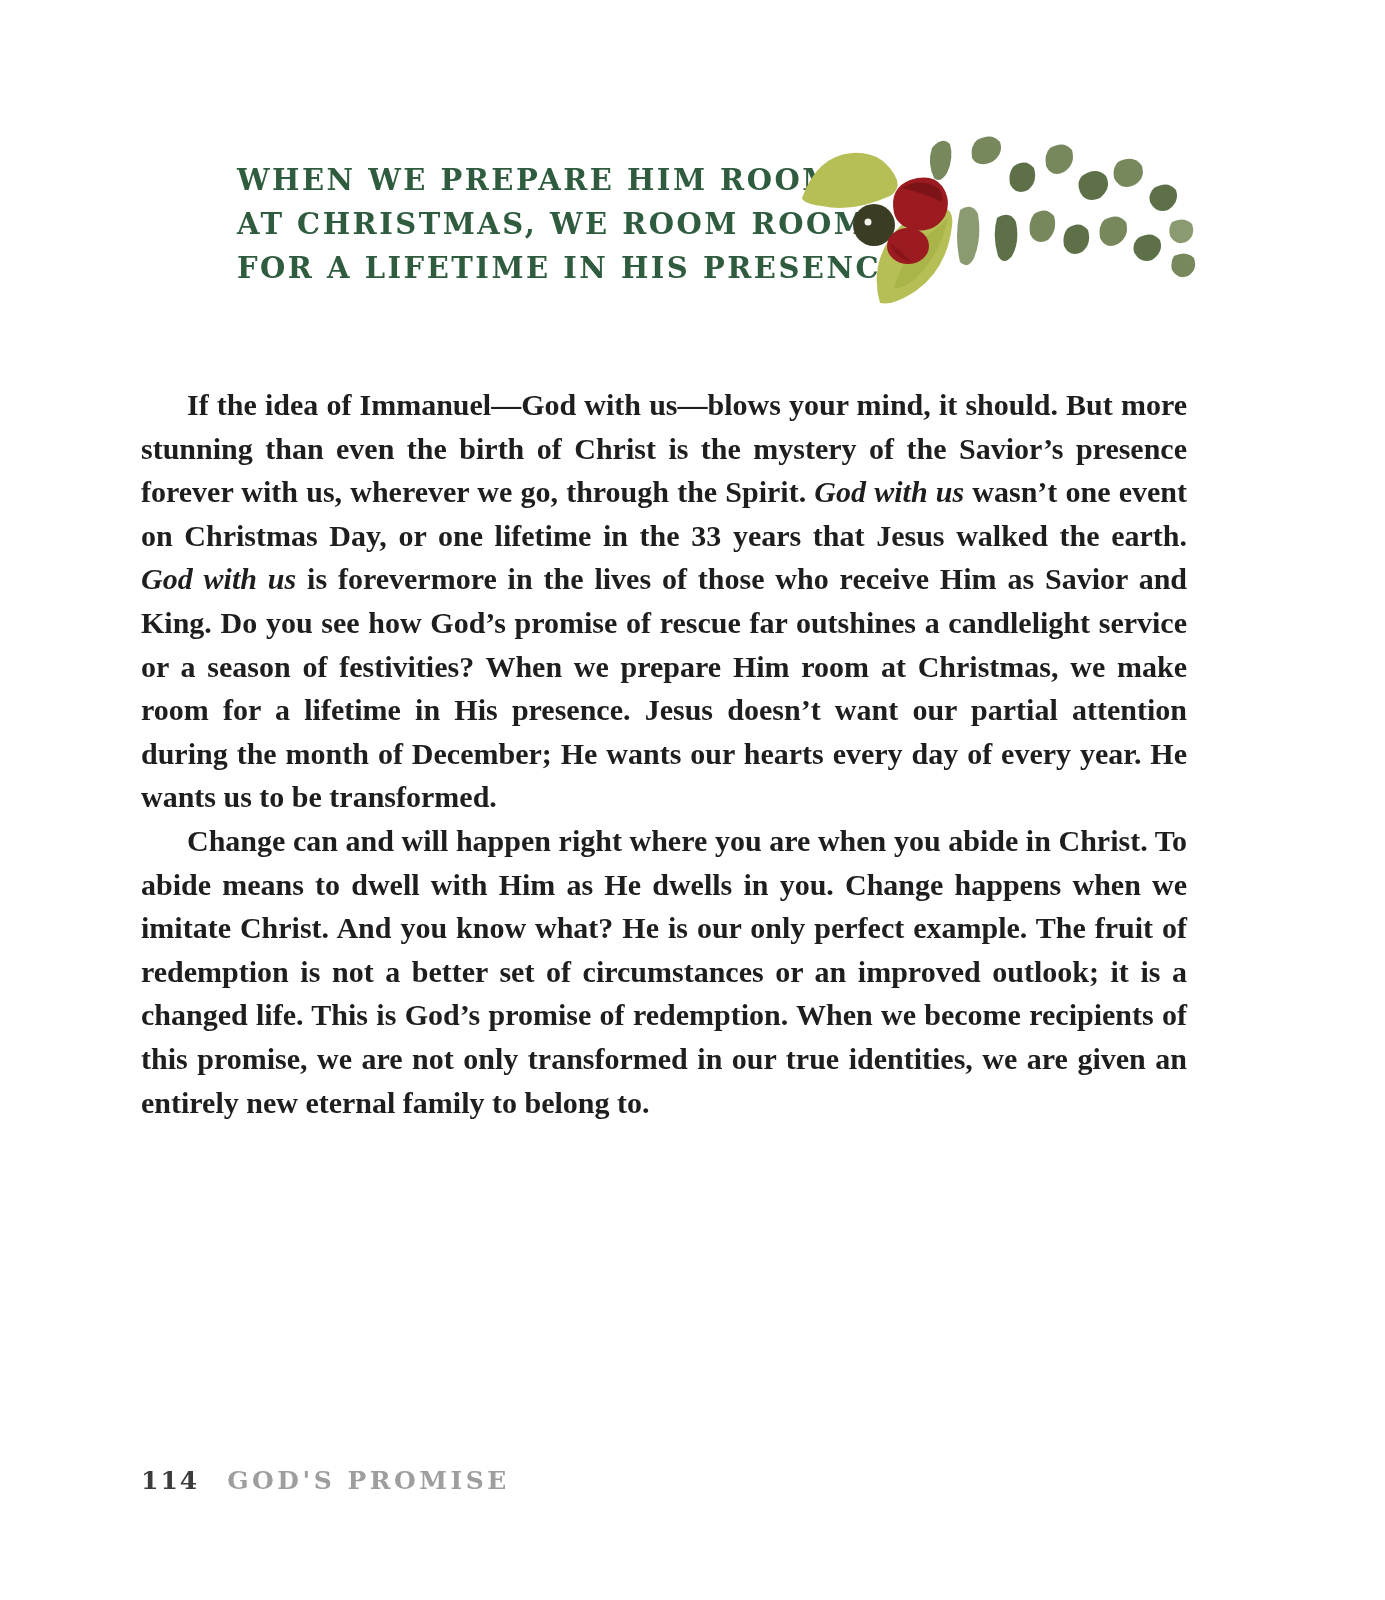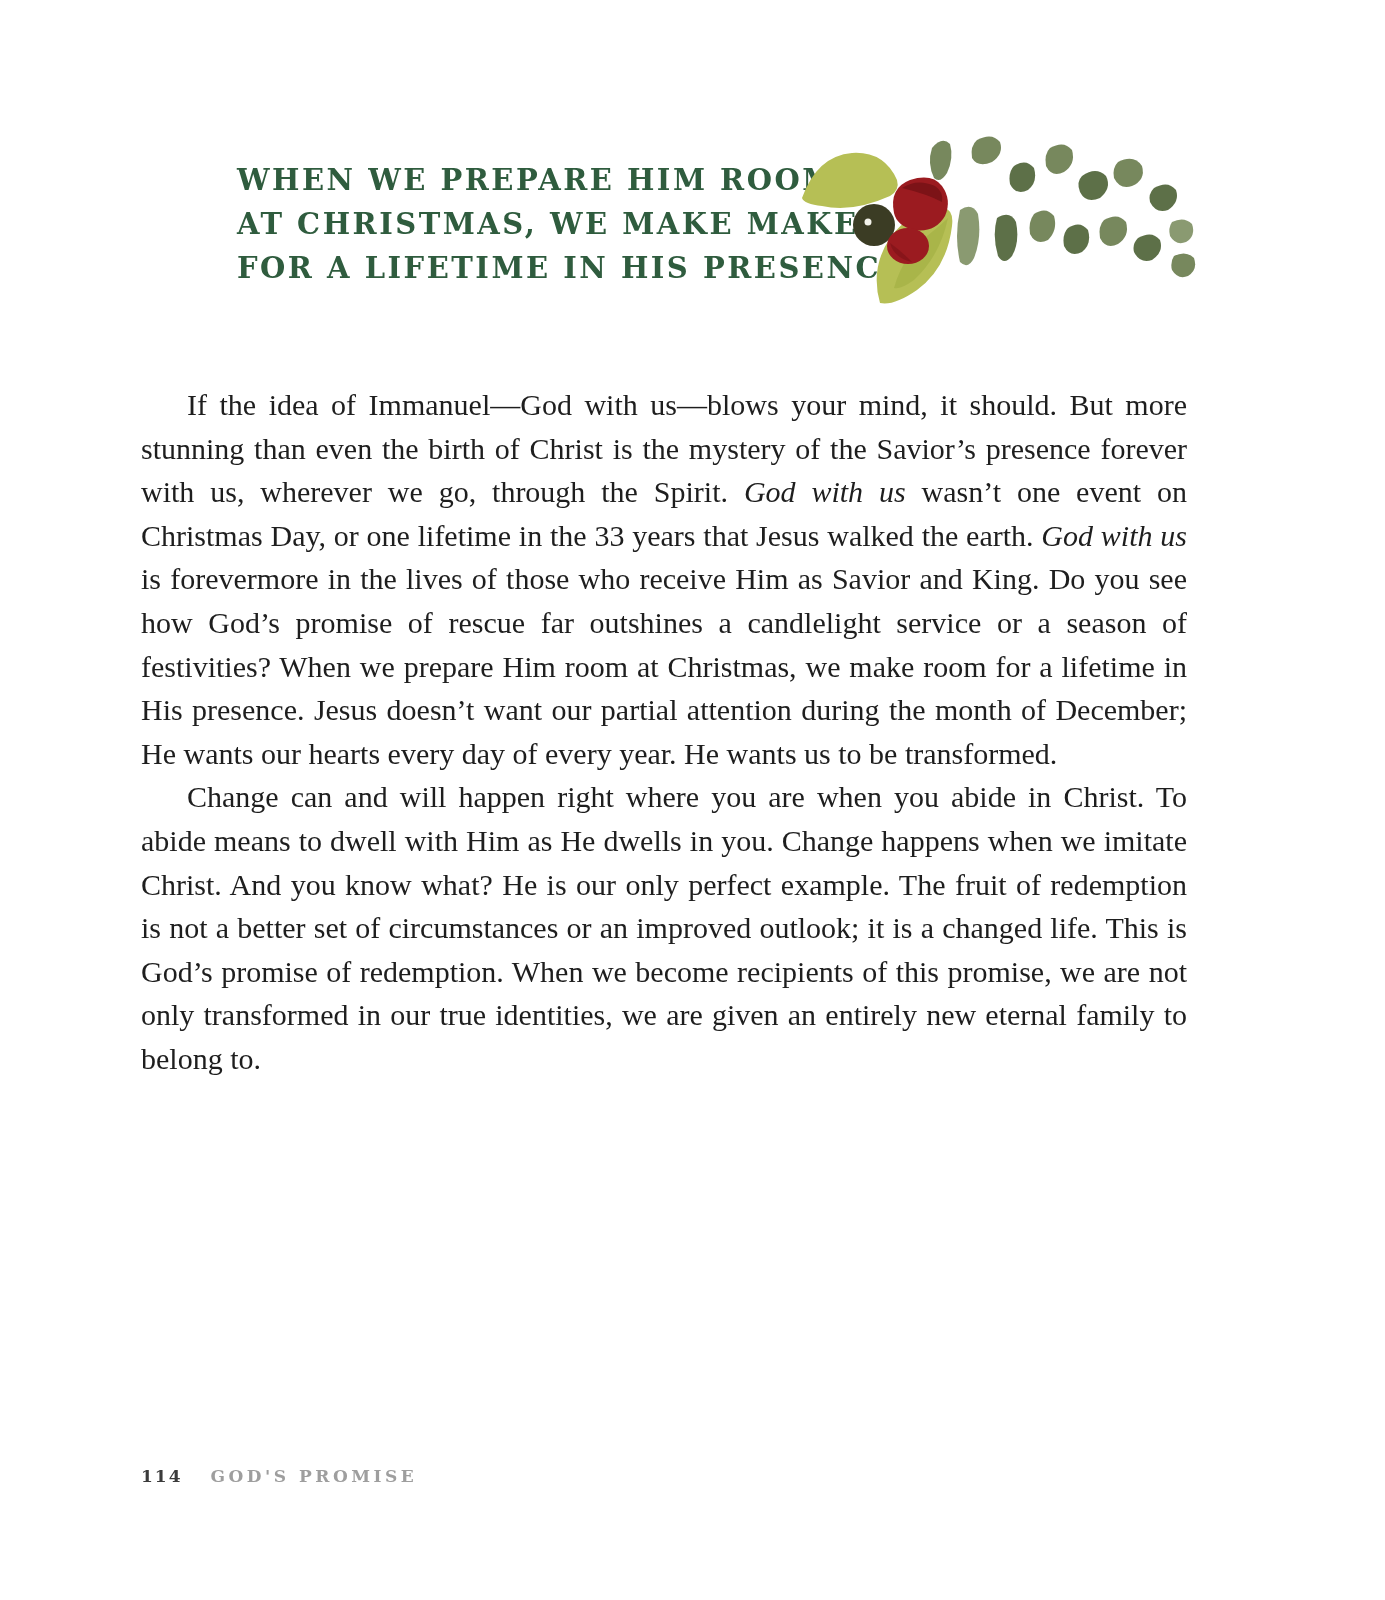--- a/index.html
+++ b/index.html
@@ -35,35 +35,36 @@
     height: 205px;
   }
   .body-text {
     position: absolute;
     left: 141px;
     top: 383px;
     width: 1046px;
     color: #1e1e1e;
     font-size: 30px;
     line-height: 43.6px;
+    font-weight: bold;
   }
   .para {
     margin: 0;
     text-indent: 46px;
     text-align: justify;
   }
   .para em {
     font-style: italic;
   }
   .footer {
     position: absolute;
     left: 141px;
     top: 1466px;
     font-family: "DejaVu Serif", serif;
-    font-size: 17px;
+    font-size: 25px;
     letter-spacing: 2px;
     white-space: nowrap;
   }
   .page-number {
     color: #3b3b3b;
     font-weight: 700;
     margin-right: 28px;
   }
   .running-title {
     color: #9e9e9e;
@@ -71,21 +72,21 @@
     letter-spacing: 3.5px;
   }
 </style>
 </head>
 <body>
 
 <div class="page">
 
   <div class="pullquote">
     <div>WHEN WE PREPARE HIM ROOM</div>
-    <div>AT CHRISTMAS, WE MAKE MAKE</div>
+    <div>AT CHRISTMAS, WE ROOM ROOM</div>
     <div>FOR A LIFETIME IN HIS PRESENCE.</div>
   </div>
 
   <svg class="illustration" viewBox="0 0 420 205" xmlns="http://www.w3.org/2000/svg">
 
     <path d="M 20 80 Q 35 38 70 35 Q 102 33 115 62 Q 118 72 108 78 Q 70 95 40 88 Q 22 86 20 80 Z" fill="#b6bf55"></path>
 
     <path d="M 98 185 Q 88 150 108 120 Q 128 92 162 90 Q 172 92 170 108 Q 165 150 135 172 Q 112 188 98 185 Z" fill="#b6bf55"></path>
     <path d="M 112 170 Q 120 140 145 118 Q 160 106 166 100 Q 158 138 132 162 Q 118 172 112 170 Z" fill="#a4b045" opacity="0.7"></path>
 

